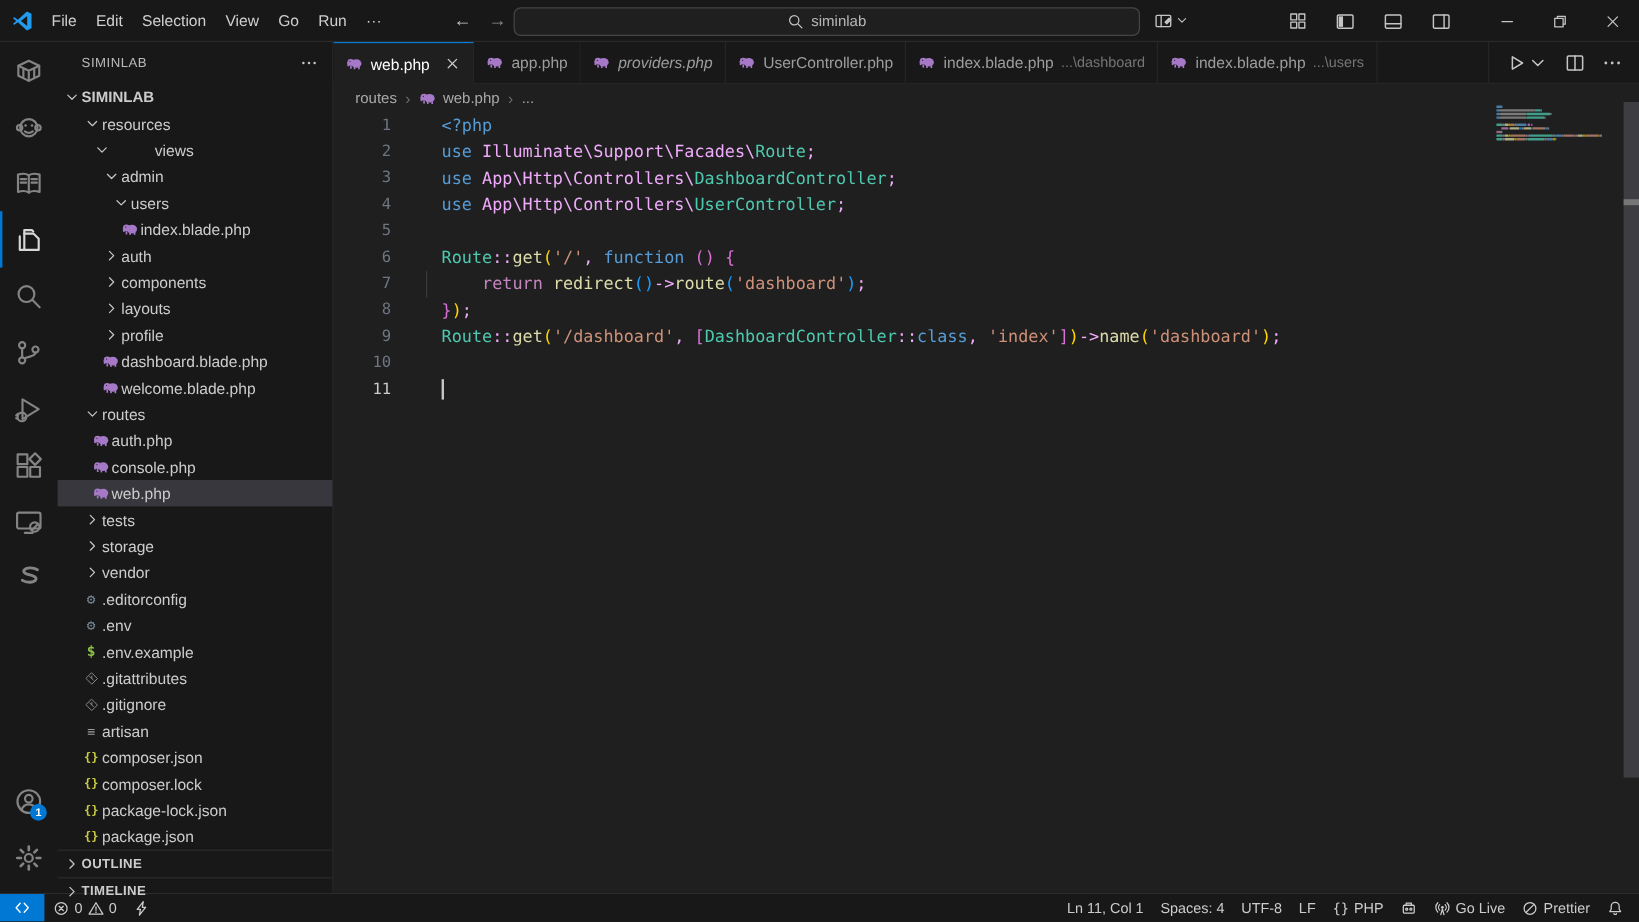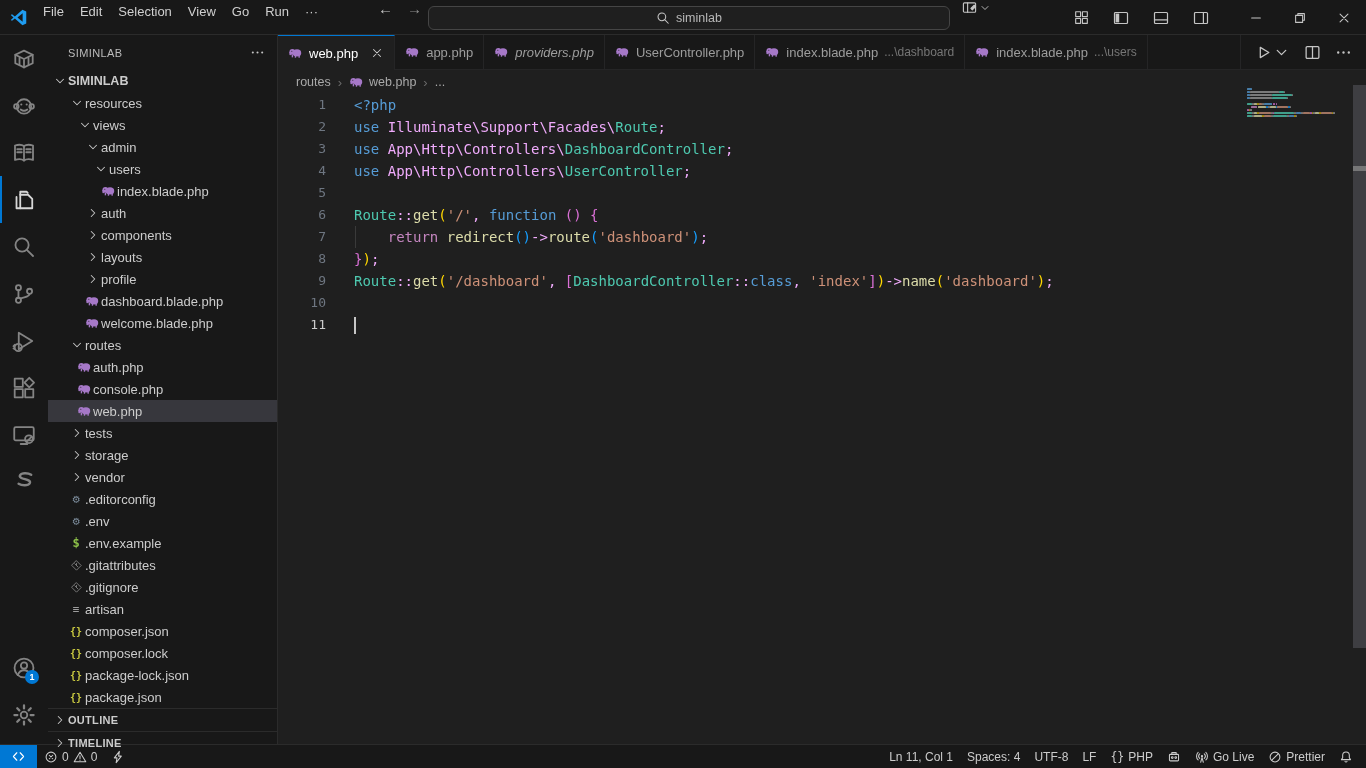--- a/index.html
+++ b/index.html
@@ -2,21 +2,21 @@
 <html><head>
 <meta charset="utf-8">
 <style>
   html,body{margin:0;padding:0;background:#1f1f1f;width:1366px;height:768px;overflow:hidden;
     font-family:"Liberation Sans",sans-serif;color:#ccc;-webkit-font-smoothing:antialiased}
   .ic{display:inline-flex;align-items:center;justify-content:center;line-height:0}
   .ic svg{display:block}
   svg{stroke:#c5c5c5;fill:none;stroke-width:1.2;stroke-linecap:round;stroke-linejoin:round}
 
   
-  .titlebar{height:35px;background:#181818;border-bottom:1px solid #2b2b2b;display:flex;position:relative;box-sizing:border-box}
+  .titlebar{height:35px;background:#181818;border-bottom:1px solid #2b2b2b;display:flex;align-items:center;position:relative;box-sizing:border-box}
   .logo{margin:0 8px 0 10px}
   .menu-item{font-size:13px;color:#cfcfcf;padding:4px 8px;border-radius:5px;cursor:default;white-space:nowrap}
   .nav-arrows{display:flex;gap:14px;margin-left:52px;font-size:15px;color:#c5c5c5}
   .cmd-center{position:absolute;left:428px;width:520px;height:22px;top:6px;background:#1f1f1f;border:1px solid #454545;
       border-radius:6px;display:flex;align-items:center;justify-content:center;gap:6px;font-size:12.5px;color:#b8b8b8}
   .tb-right{position:absolute;right:0;top:0;height:35px;display:flex;align-items:center}
   .tb-btn{width:30px;height:30px;display:flex;align-items:center;justify-content:center}
   .layout-dd{position:absolute;left:962px;display:flex;align-items:center;gap:2px}
   .layout-group{display:flex;gap:10px;margin-right:18px;margin-left:0}
   .win-btn{width:44px;height:35px;display:flex;align-items:center;justify-content:center}
@@ -62,21 +62,21 @@
   .run-wrap{display:flex;align-items:center;gap:1px}
 
   .breadcrumb{height:24px;display:flex;align-items:center;gap:7px;padding-left:18px;font-size:12.5px;color:#a9a9a9}
   .bc-sep{color:#6a6a6a;font-size:13px}
   .bc-item{display:flex;align-items:center;gap:5px}
 
   .code-area{font-family:"DejaVu Sans Mono","Liberation Mono",monospace;font-size:14px}
   .cline{display:flex;height:22px;line-height:22px;position:relative}
   .ln{width:48px;flex:none;text-align:right;color:#6e7681;font-size:13px}
   .ln.active{color:#cccccc}
-  .lc{margin-left:28px;white-space:pre}
+  .lc{margin-left:42px;white-space:pre}
   .kw{color:#569cd6}.ctrl{color:#c586c0}.cls{color:#4ec9b0}.fn{color:#dcdcaa}
   .str{color:#ce9178}.pl{color:#f0abfc}.b1{color:#ffd700}.b2{color:#da70d6}.b3{color:#179fff}
   .cursor{display:inline-block;width:1.5px;height:17px;background:#c6c6c6;vertical-align:middle;margin-top:-2px}
   .indent-guide{position:absolute;left:77px;top:0;width:1px;height:22px;background:#3a3a3a}
 
   .minimap{position:absolute;top:53px;right:21px;width:98px}
   .mm-row{height:2px;margin-bottom:1px;display:flex}
   .mm-seg{height:2px;border-radius:.5px}
   .scrollstrip{position:absolute;top:50px;right:0;width:13px;height:563px;background:#3e3e42}
   .scrollstrip .band{position:absolute;top:81px;left:0;width:13px;height:5px;background:#8a8a8a;opacity:.75}
@@ -320,21 +320,21 @@
           <span>SIMINLAB</span>
         </div>
         <div class="tree-row" style="padding-left: 21px;">
           <span class="chev">
             <svg width="14" height="14" viewBox="0 0 16 16">
               <path d="m4 6 4 4 4-4"></path>
             </svg>
           </span>
           <span>resources</span>
         </div>
-        <div class="tree-row" style="padding-left: 29px;">
+        <div class="tree-row" style="padding-left: 29px; gap: 36px;">
           <span class="chev">
             <svg width="14" height="14" viewBox="0 0 16 16">
               <path d="m4 6 4 4 4-4"></path>
             </svg>
           </span>
           <span>views</span>
         </div>
         <div class="tree-row" style="padding-left: 37px;">
           <span class="chev">
             <svg width="14" height="14" viewBox="0 0 16 16">

